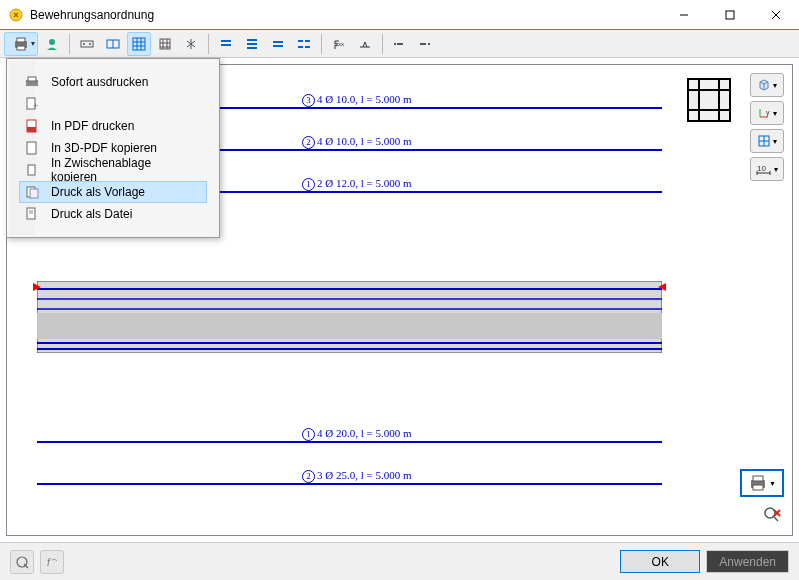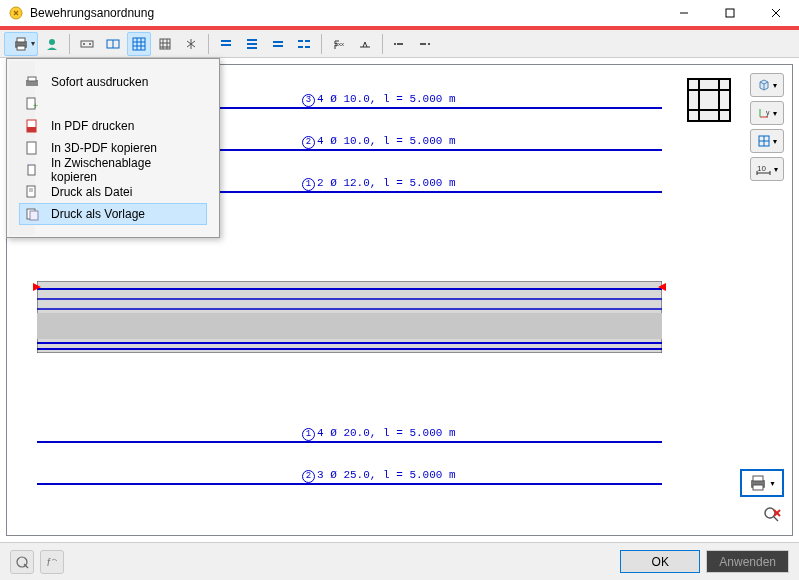--- a/index.html
+++ b/index.html
@@ -10,21 +10,21 @@
     font-size: 12px;
     background: #fff;
     width: 799px;
     height: 580px;
     overflow: hidden;
     position: relative;
   }
   .titlebar {
     height: 30px;
     background: #fff;
-    border-bottom: 4px solid #ef4444;
+    border-bottom: 1px solid #ef4444;
     display: flex;
     align-items: center;
     padding: 0 0 0 8px;
     position: relative;
   }
   .titlebar-icon {
     width: 16px; height: 16px;
     margin-right: 6px;
   }
   .titlebar-title {
@@ -93,21 +93,21 @@
     position: absolute;
     left: 30px;
     right: 130px;
     height: 2px;
     background: #0000cc;
   }
   .bar-label {
     position: absolute;
     color: #0000cc;
     font-size: 11px;
-    font-family: Liberation Mono, monospace;
+    font-family: Liberation Serif, serif;
     white-space: nowrap;
   }
   .circ {
     display: inline-flex;
     align-items: center;
     justify-content: center;
     width: 13px;
     height: 13px;
     border: 1px solid #0000cc;
     border-radius: 50%;
@@ -549,38 +549,38 @@
   </div>
   <div class="menu-item">
     <span class="micon">
         <svg width="14" height="14">
           <rect x="3" y="2" width="7" height="10" fill="#fff" stroke="#666"></rect>
           <rect x="5" y="1" width="3" height="2" fill="#aac"></rect>
         </svg>
       </span>
     <span>In Zwischenablage kopieren</span>
   </div>
+  <div class="menu-item hovered">
+    <span class="micon">
+        <svg width="14" height="14">
+          <rect x="1" y="2" width="8" height="10" fill="#fff" stroke="#666"></rect>
+          <rect x="4" y="4" width="8" height="9" fill="#eef" stroke="#88a"></rect>
+        </svg>
+      </span>
+    <span>Druck als Vorlage</span>
+  </div>
   <div class="menu-item">
     <span class="micon">
         <svg width="14" height="14">
           <rect x="2" y="1" width="8" height="11" fill="#fff" stroke="#666"></rect>
           <line x1="4" y1="4" x2="8" y2="4" stroke="#888"></line>
           <line x1="4" y1="6" x2="8" y2="6" stroke="#888"></line>
         </svg>
       </span>
     <span>Druck als Datei</span>
-  </div>
-  <div class="menu-item hovered">
-    <span class="micon">
-        <svg width="14" height="14">
-          <rect x="1" y="2" width="8" height="10" fill="#fff" stroke="#666"></rect>
-          <rect x="4" y="4" width="8" height="9" fill="#eef" stroke="#88a"></rect>
-        </svg>
-      </span>
-    <span>Druck als Vorlage</span>
   </div>
 </div>
 
 <div class="bottombar">
   <div class="status-icon">
     <svg width="14" height="14">
         <circle cx="7" cy="7" r="5" fill="none" stroke="#666" stroke-width="1.2"></circle>
         <line x1="9" y1="9" x2="13" y2="13" stroke="#666" stroke-width="1.2"></line>
       </svg>
   </div>

